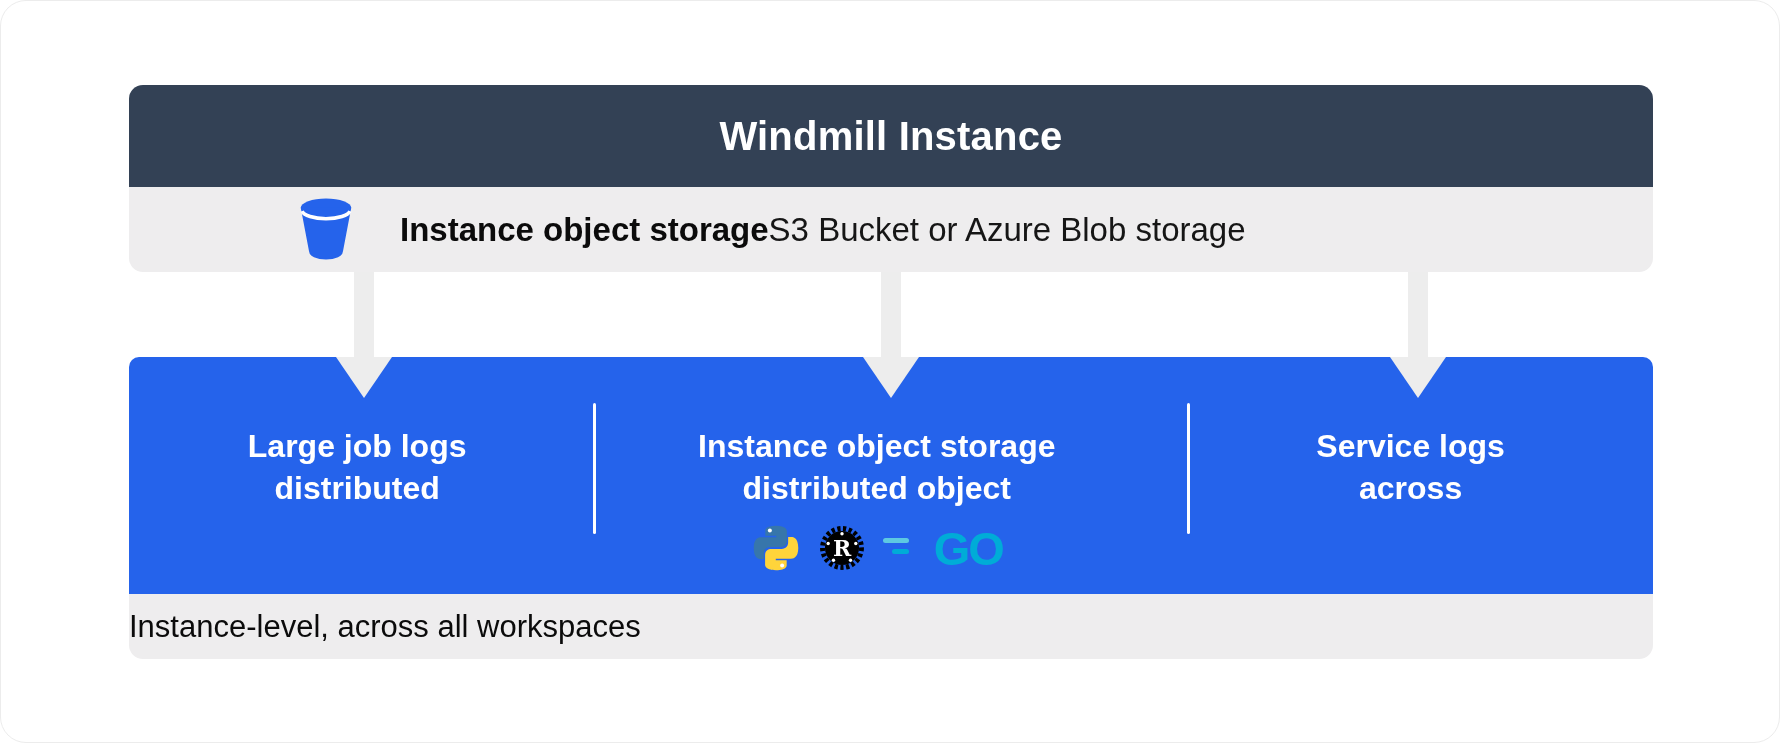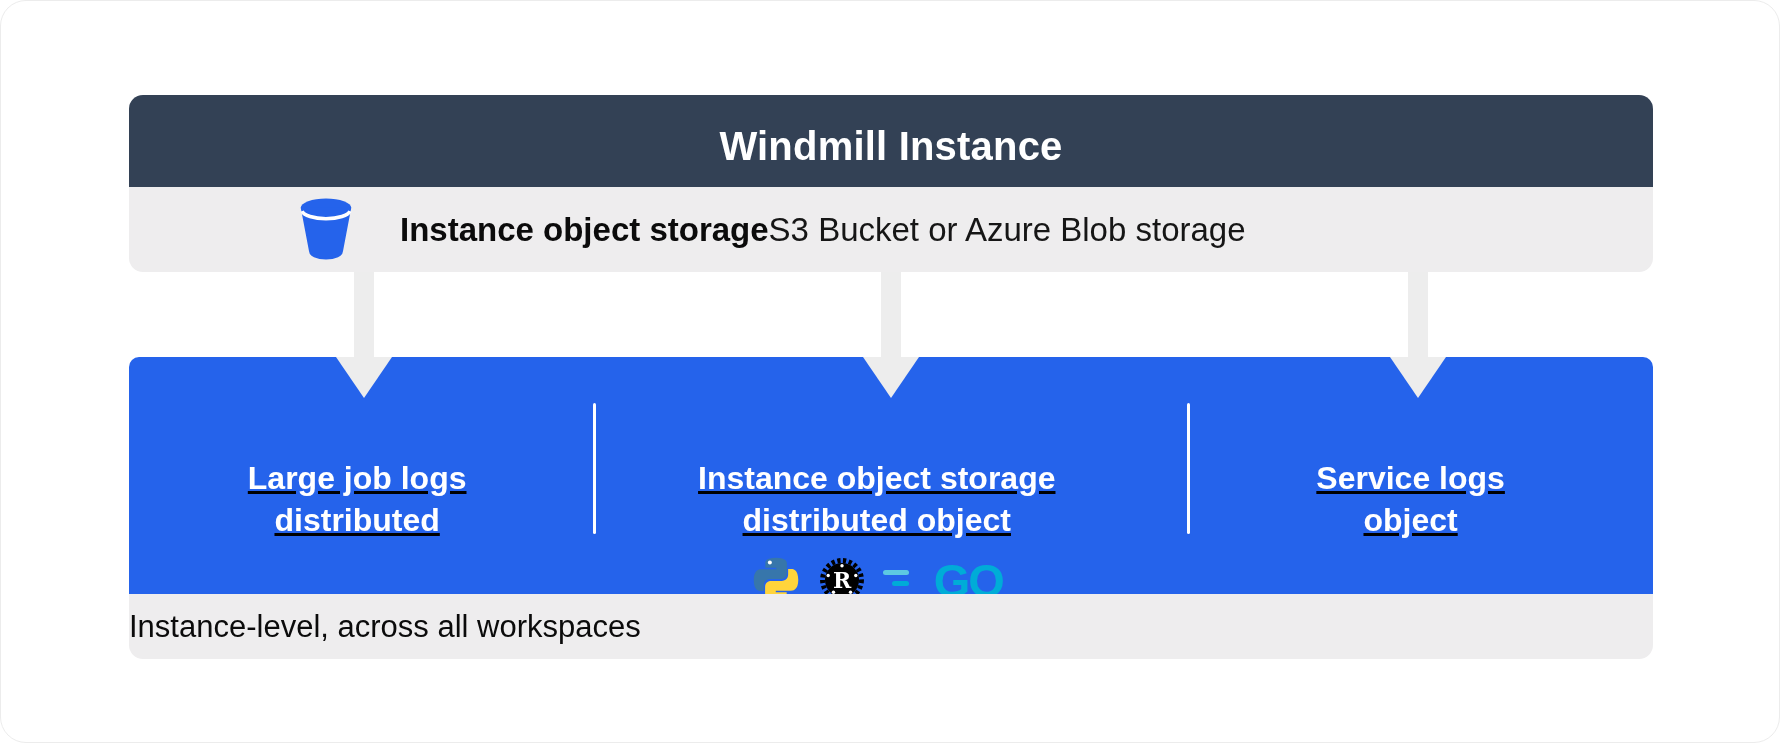--- a/index.html
+++ b/index.html
@@ -30,21 +30,21 @@
     border-radius:26px;
     overflow:hidden;
   }
   
   .header{
     position:absolute;
     left:128px; top:84px;
     width:1524px; height:102px;
     background:var(--header-bg);
     border-radius:14px 14px 0 0;
-    display:flex; align-items:center; justify-content:center;margin-top:10px;
+    display:flex; align-items:center; justify-content:center;
   }
   .header .title{
     color:var(--text-white);
     font-size:40px;
     font-weight:700;
     letter-spacing:.2px;
   }
   
   .storage-bar{
     position:absolute;
@@ -99,23 +99,22 @@
     left:128px; top:356px;
     width:1524px; height:237px;
     background:var(--primary-blue);
     border-radius:10px 10px 0 0;
     display:flex;
   }
   .section{
     display:flex;
     flex-direction:column;
     align-items:center;
-    padding-top:100px;
+    padding-top:68px;
     text-align:center;
-    text-decoration:underline;
   }
   .section-1{width:465px;}
   .section-2{width:594px;}
   .section-3{width:494px;}
   .section .heading{
     color:var(--text-white);
     font-size:32px;
     font-weight:700;
     line-height:1.32;
   }
@@ -232,21 +231,21 @@
             <div class="go-line-b"></div>
           </div>
           <div class="go-text">GO</div>
         </div>
       </div>
     </div>
 
     <div class="section section-3">
       <div class="heading">
         <div>Service logs</div>
-        <div>object</div>
+        <div>across</div>
       </div>
     </div>
 
     <div class="vdivider vdivider-1"></div>
     <div class="vdivider vdivider-2"></div>
   </div>
 
   <div class="footer-bar">
     <div class="label">Instance-level, across all workspaces</div>
   </div>

